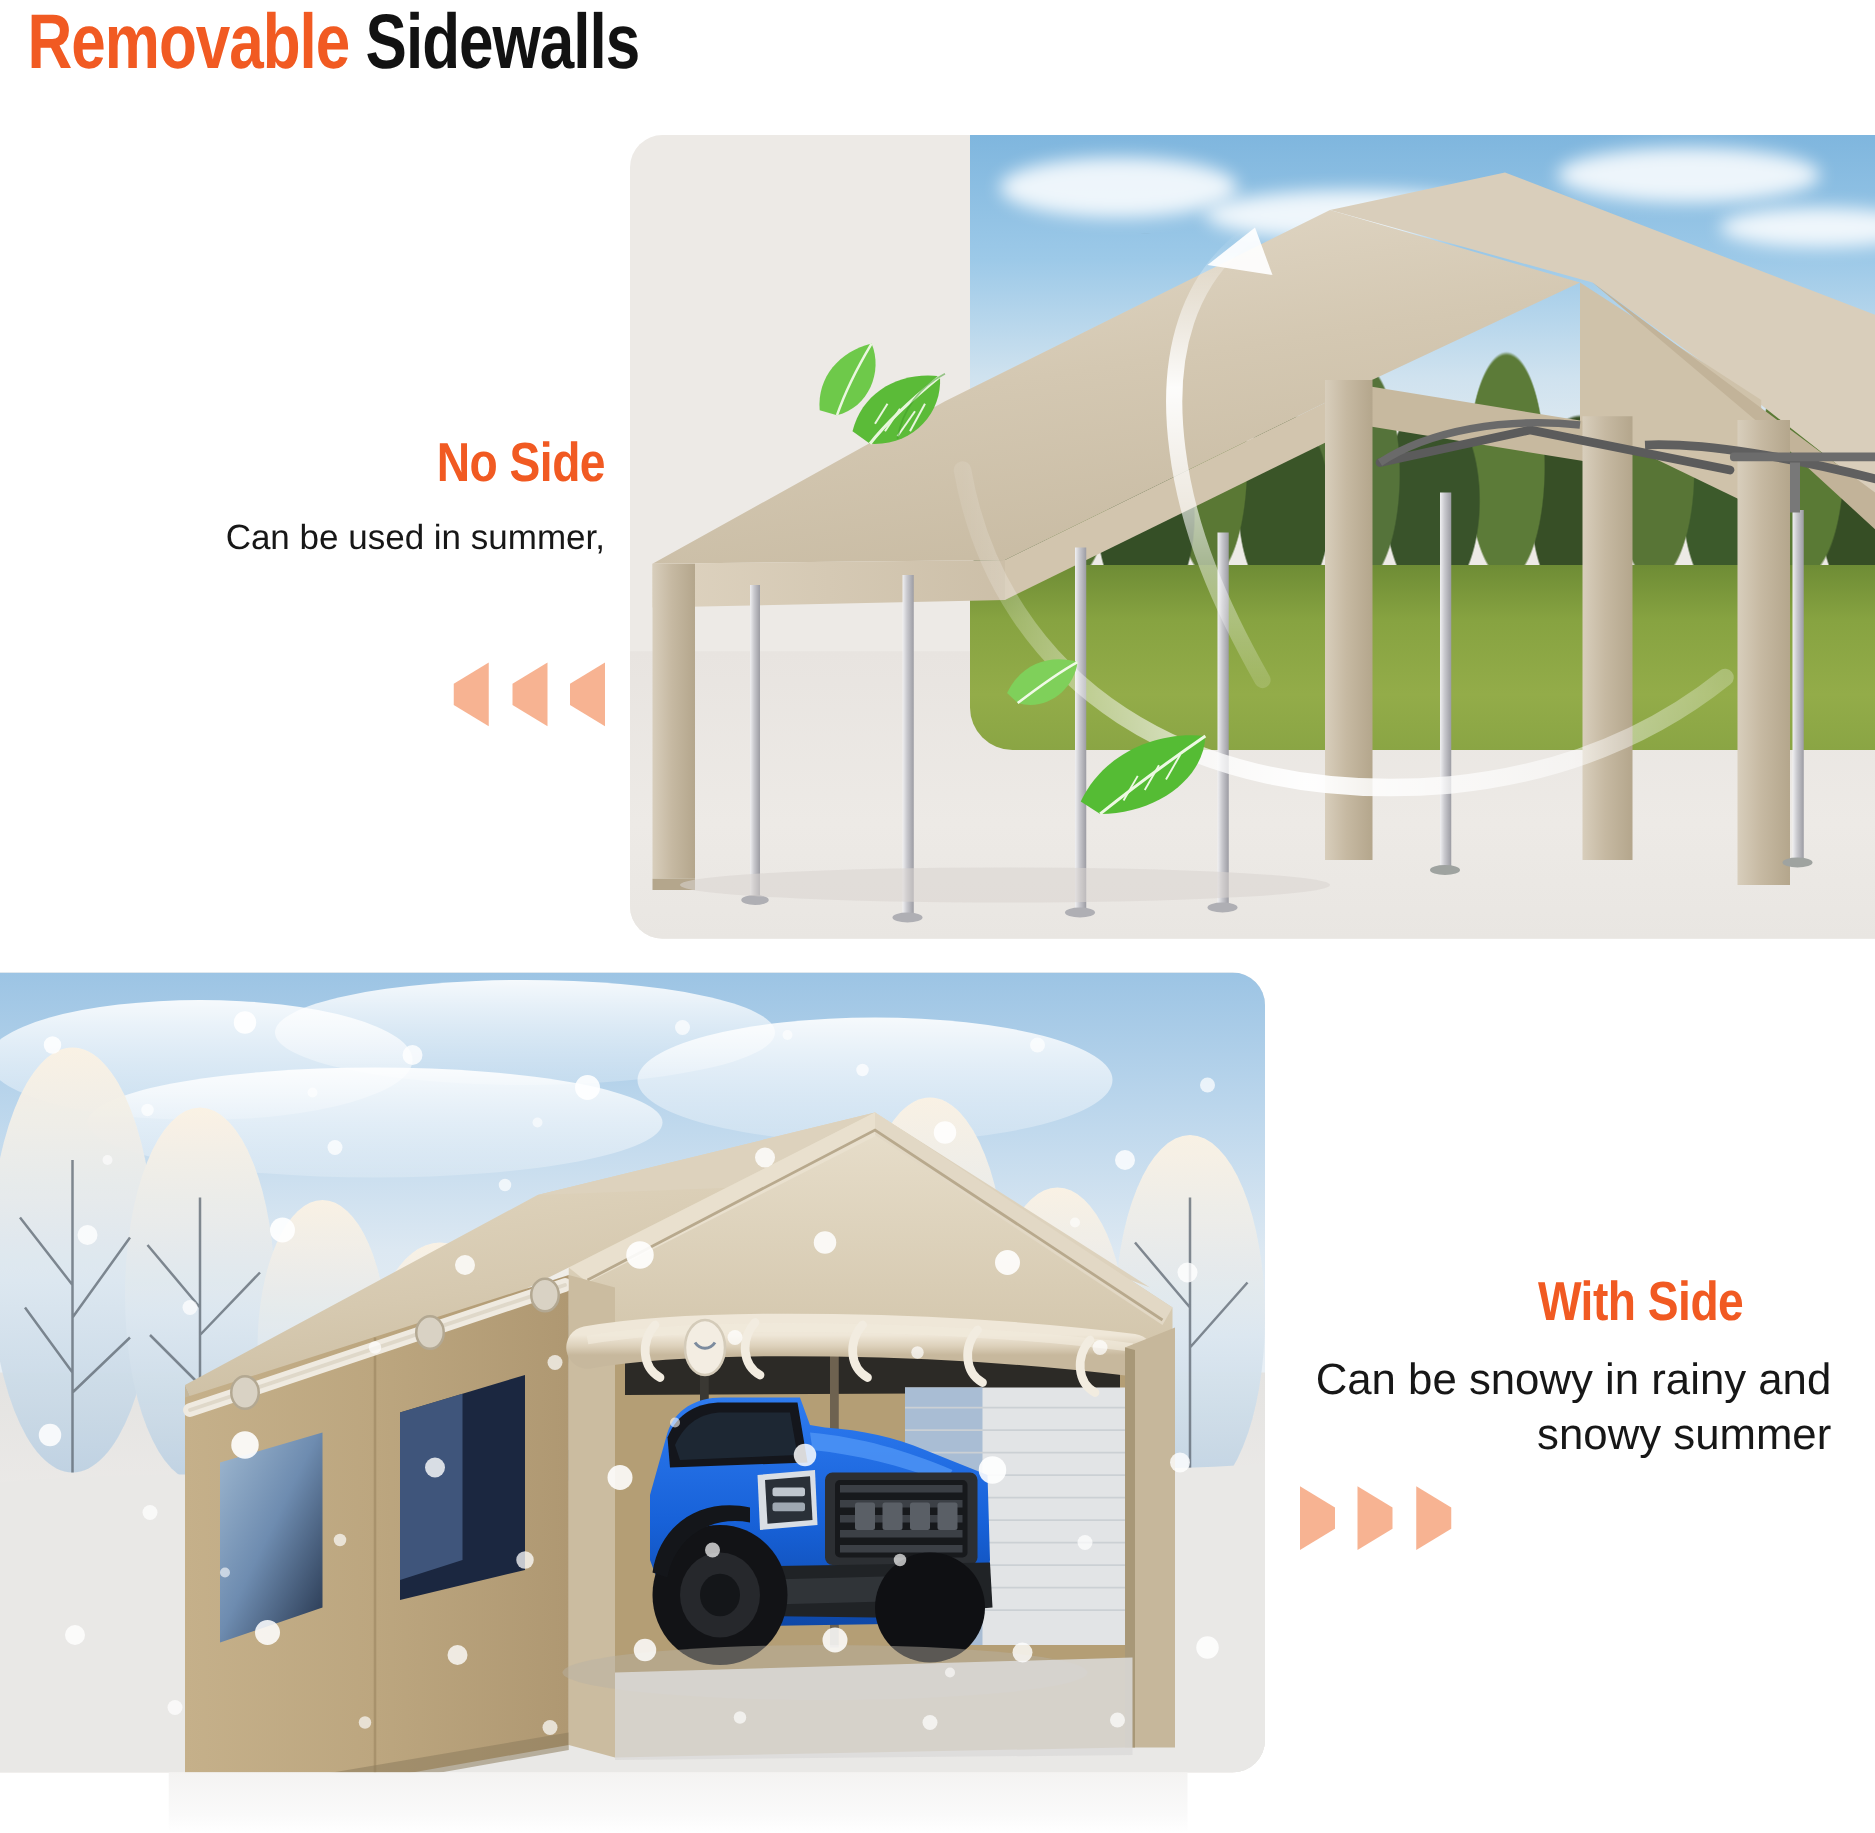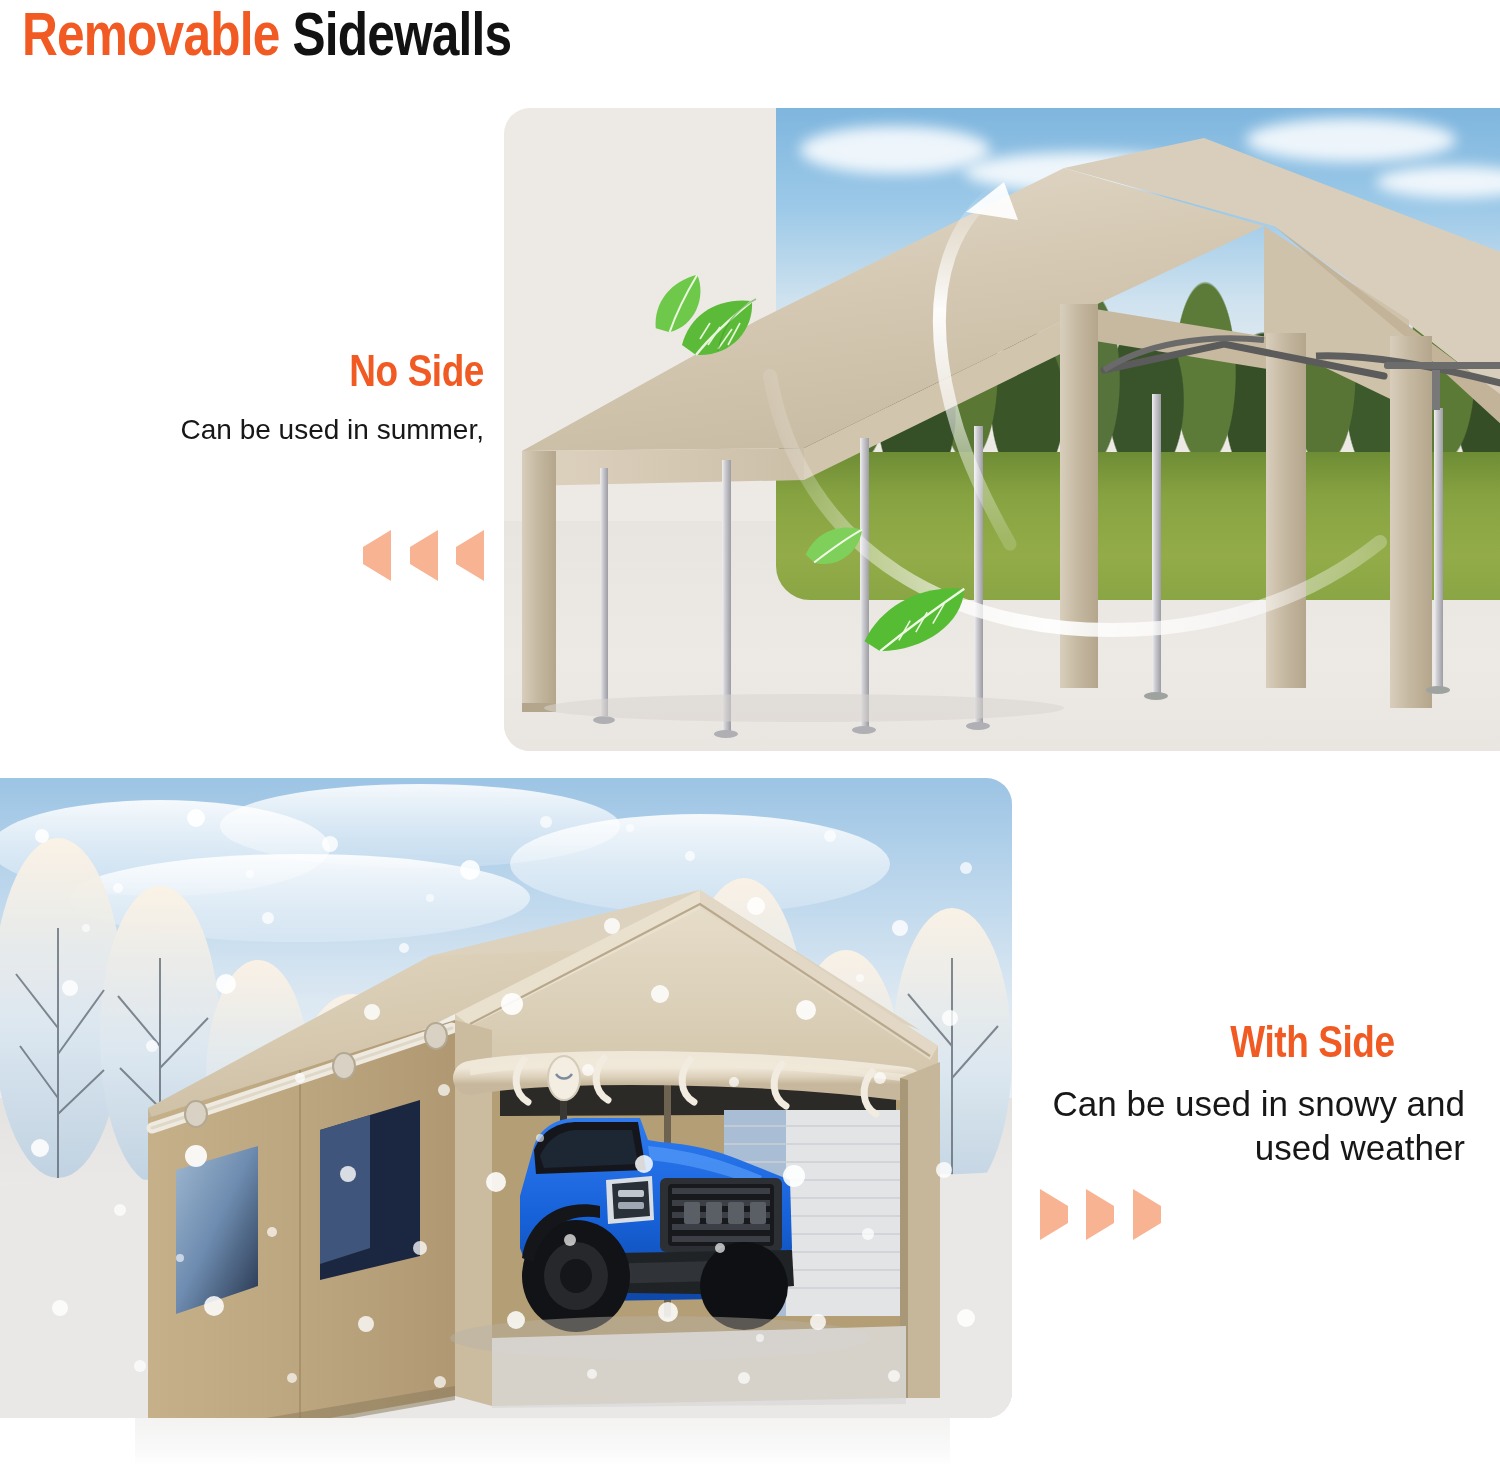--- a/index.html
+++ b/index.html
@@ -574,22 +574,22 @@
           <circle cx="760" cy="560" r="4" opacity=".6"></circle>
       </g>
     </svg>
   </div>
 
   <div id="panel-bottom-shadow"></div>
 
   <div id="bottom-copy">
     <div class="kicker">With Side</div>
     <div class="body">
-      <div>Can be used in snowy and</div>
-      <div>used weather</div>
+      <div>Can be snowy in rainy and</div>
+      <div>snowy summer</div>
     </div>
   </div>
 
   <div id="bottom-arrows">
     <span class="tri"><span class="tri-right"></span></span>
     <span class="tri"><span class="tri-right"></span></span>
     <span class="tri"><span class="tri-right"></span></span>
   </div>
 </div>
 

